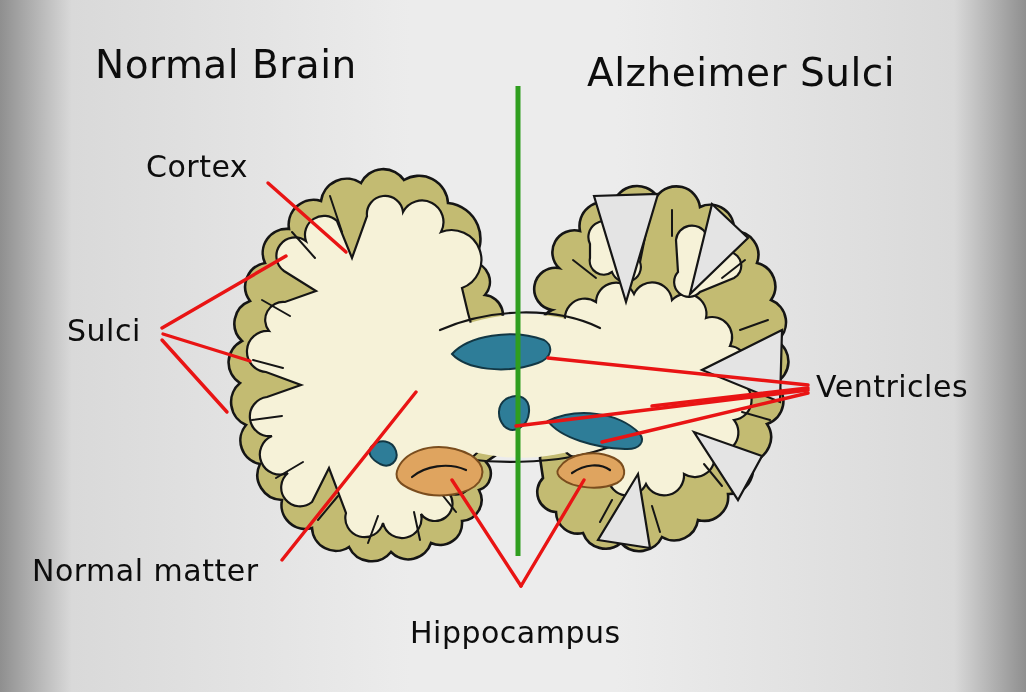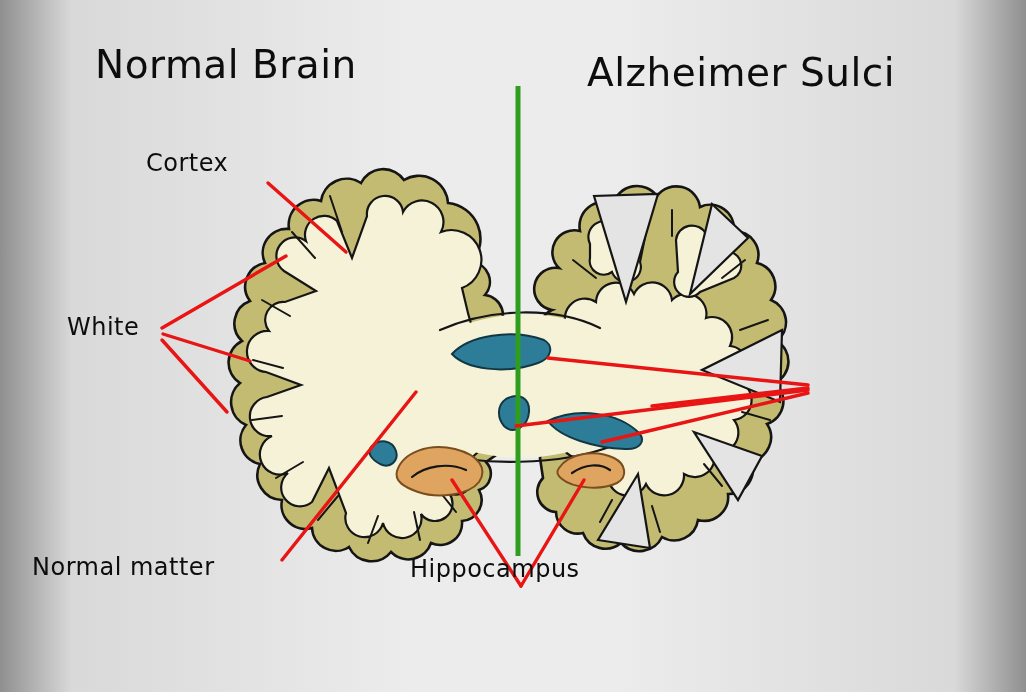--- a/index.html
+++ b/index.html
@@ -31,21 +31,21 @@
   .fill-wm-noline{fill:var(--c-white-matter);stroke:none;}
   .fill-gap{fill:var(--c-gap);stroke:var(--c-outline);stroke-width:2.2;}
   .fill-vent{fill:var(--c-ventricle);stroke:#123744;stroke-width:2;}
   .fill-hip{fill:var(--c-hippocampus);stroke:#7a4d1e;stroke-width:2;}
   .contour{fill:none;stroke:var(--c-outline);stroke-width:2.2;stroke-linecap:round;}
   .rim-detail{fill:none;stroke:var(--c-outline);stroke-width:2;stroke-linecap:round;}
   .divider{stroke:var(--c-divider);stroke-width:5;stroke-linecap:butt;}
   .annot{stroke:var(--c-annotation);stroke-width:3.4;stroke-linecap:round;}
   .lbl{
     position:absolute;color:#0d0d0d;white-space:nowrap;
-    font-size:24px;line-height:1.1;letter-spacing:0.5px;
+    font-size:30px;line-height:1.1;letter-spacing:0.5px;
   }
   .ttl{
     position:absolute;color:#0d0d0d;white-space:nowrap;
     font-size:39px;line-height:1.1;letter-spacing:0.5px;
   }
 </style>
 </head>
 <body>
 
 <div class="stage">
@@ -178,20 +178,21 @@
       <line class="annot" x1="808" y1="388" x2="652" y2="406"></line>
     </g>
   </svg>
 
   <div class="ttl" style="left:95px;top:44px;">Normal Brain</div>
 
   <div class="ttl" style="left:587px;top:52px;">Alzheimer Sulci</div>
 
   <div class="lbl" style="left:146px;top:150px;">Cortex</div>
 
-  <div class="lbl" style="left:67px;top:314px;">White</div>
+  <div class="lbl" style="left:67px;top:314px;">Sulci</div>
 
   <div class="lbl" style="left:32px;top:554px;">Normal matter</div>
 
-  <div class="lbl" style="left:410px;top:556px;">Hippocampus</div>
+  <div class="lbl" style="left:410px;top:616px;">Hippocampus</div>
 
+  <div class="lbl" style="left:816px;top:370px;">Ventricles</div>
 
 </div>
 
 </body></html>

